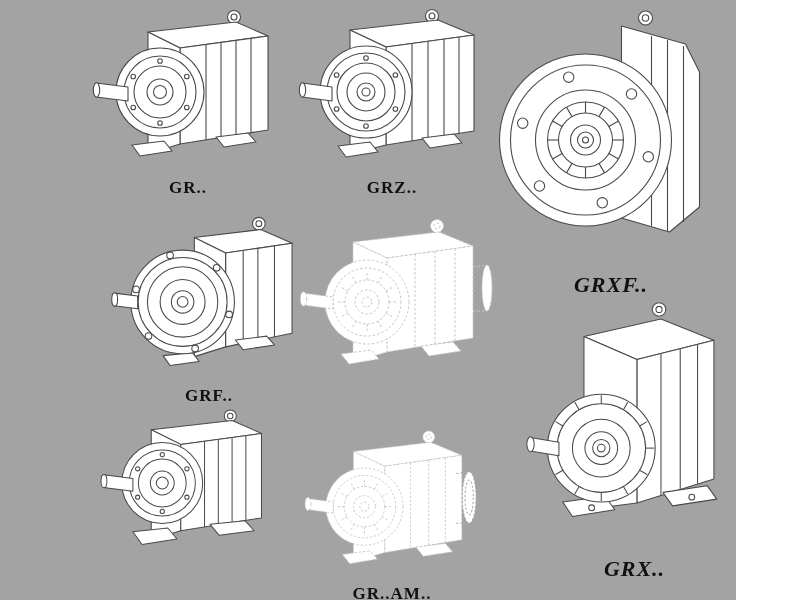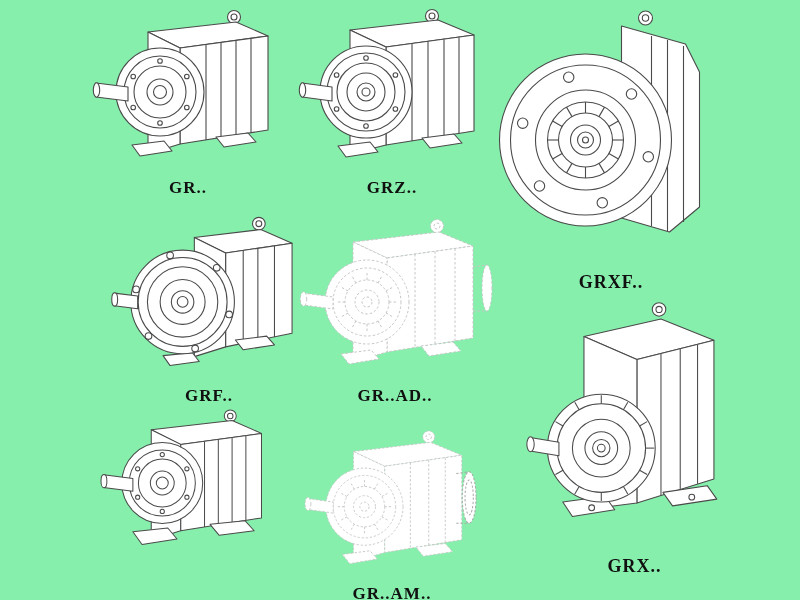--- a/index.html
+++ b/index.html
@@ -1,33 +1,33 @@
 <!DOCTYPE html>
 <html><head>
 <meta charset="utf-8">
 <style>
   html,body{margin:0;padding:0;background:#ffffff;}
   #canvas{
     position:relative;
-    width:800px;height:600px;
-    background:#86efac;
+    width:736px;height:600px;
+    background:#a3a3a3;
     overflow:hidden;
     font-family:"Liberation Serif", serif;
   }
   figure.product{position:absolute;margin:0;padding:0;text-align:center;}
   figure.product svg{display:block;margin:0 auto;}
   figcaption.cap{
     margin-top:2px;
     font-weight:bold;
     font-size:17px;
     letter-spacing:1px;
     color:#101010;
     font-family:"Liberation Serif", serif;
   }
-  figcaption.cap.big{font-size:18px;}
+  figcaption.cap.big{font-size:22px;font-style:italic;}
   
   .s{fill:#ffffff;stroke:#4a4a4a;stroke-width:1.1;stroke-linejoin:round;}
   .o{fill:none;stroke:#4a4a4a;stroke-width:1.1;stroke-linejoin:round;}
   
   .g{fill:#ffffff;stroke:#c6c6c6;stroke-width:1;stroke-dasharray:2.5 2;stroke-linejoin:round;}
   .go{fill:none;stroke:#c6c6c6;stroke-width:1;stroke-dasharray:2.5 2;stroke-linejoin:round;}
   .gd{fill:#ffffff;stroke:#a9a9a9;stroke-width:1.1;stroke-dasharray:2.5 2;stroke-linejoin:round;}
 </style>
 </head>
 <body>
@@ -191,21 +191,20 @@
       <line class="go" x1="53" y1="79" x2="46" y2="75"></line>
       <line class="go" x1="61" y1="71" x2="57" y2="64"></line>
       <line class="go" x1="72" y1="68" x2="72" y2="60"></line>
       <line class="go" x1="83" y1="71" x2="87" y2="64"></line>
       <line class="go" x1="91" y1="79" x2="98" y2="75"></line>
       <circle class="go" cx="72" cy="90" r="12"></circle>
       <circle class="go" cx="72" cy="90" r="5"></circle>
       <polygon class="g" points="8,81 38,85 38,97 8,93"></polygon>
       <ellipse class="g" cx="8.5" cy="87" rx="3.2" ry="7.2"></ellipse>
     </svg>
-    <figcaption class="cap">GR..AD..</figcaption>
   </figure>
 
   <figure class="product" style="left:88px;top:404px;width:200px;">
     <svg width="200" height="158" viewBox="0 0 200 172">
       <circle class="s" cx="146" cy="13" r="6.5"></circle>
       <circle class="o" cx="146" cy="13" r="3"></circle>
       <polygon class="s" points="60,28 148,18 180,32 92,44"></polygon>
       <polygon class="s" points="92,44 180,32 180,124 92,138"></polygon>
       <line class="o" x1="118" y1="40.5" x2="118" y2="134"></line>
       <line class="o" x1="133" y1="38.5" x2="133" y2="131.5"></line>

